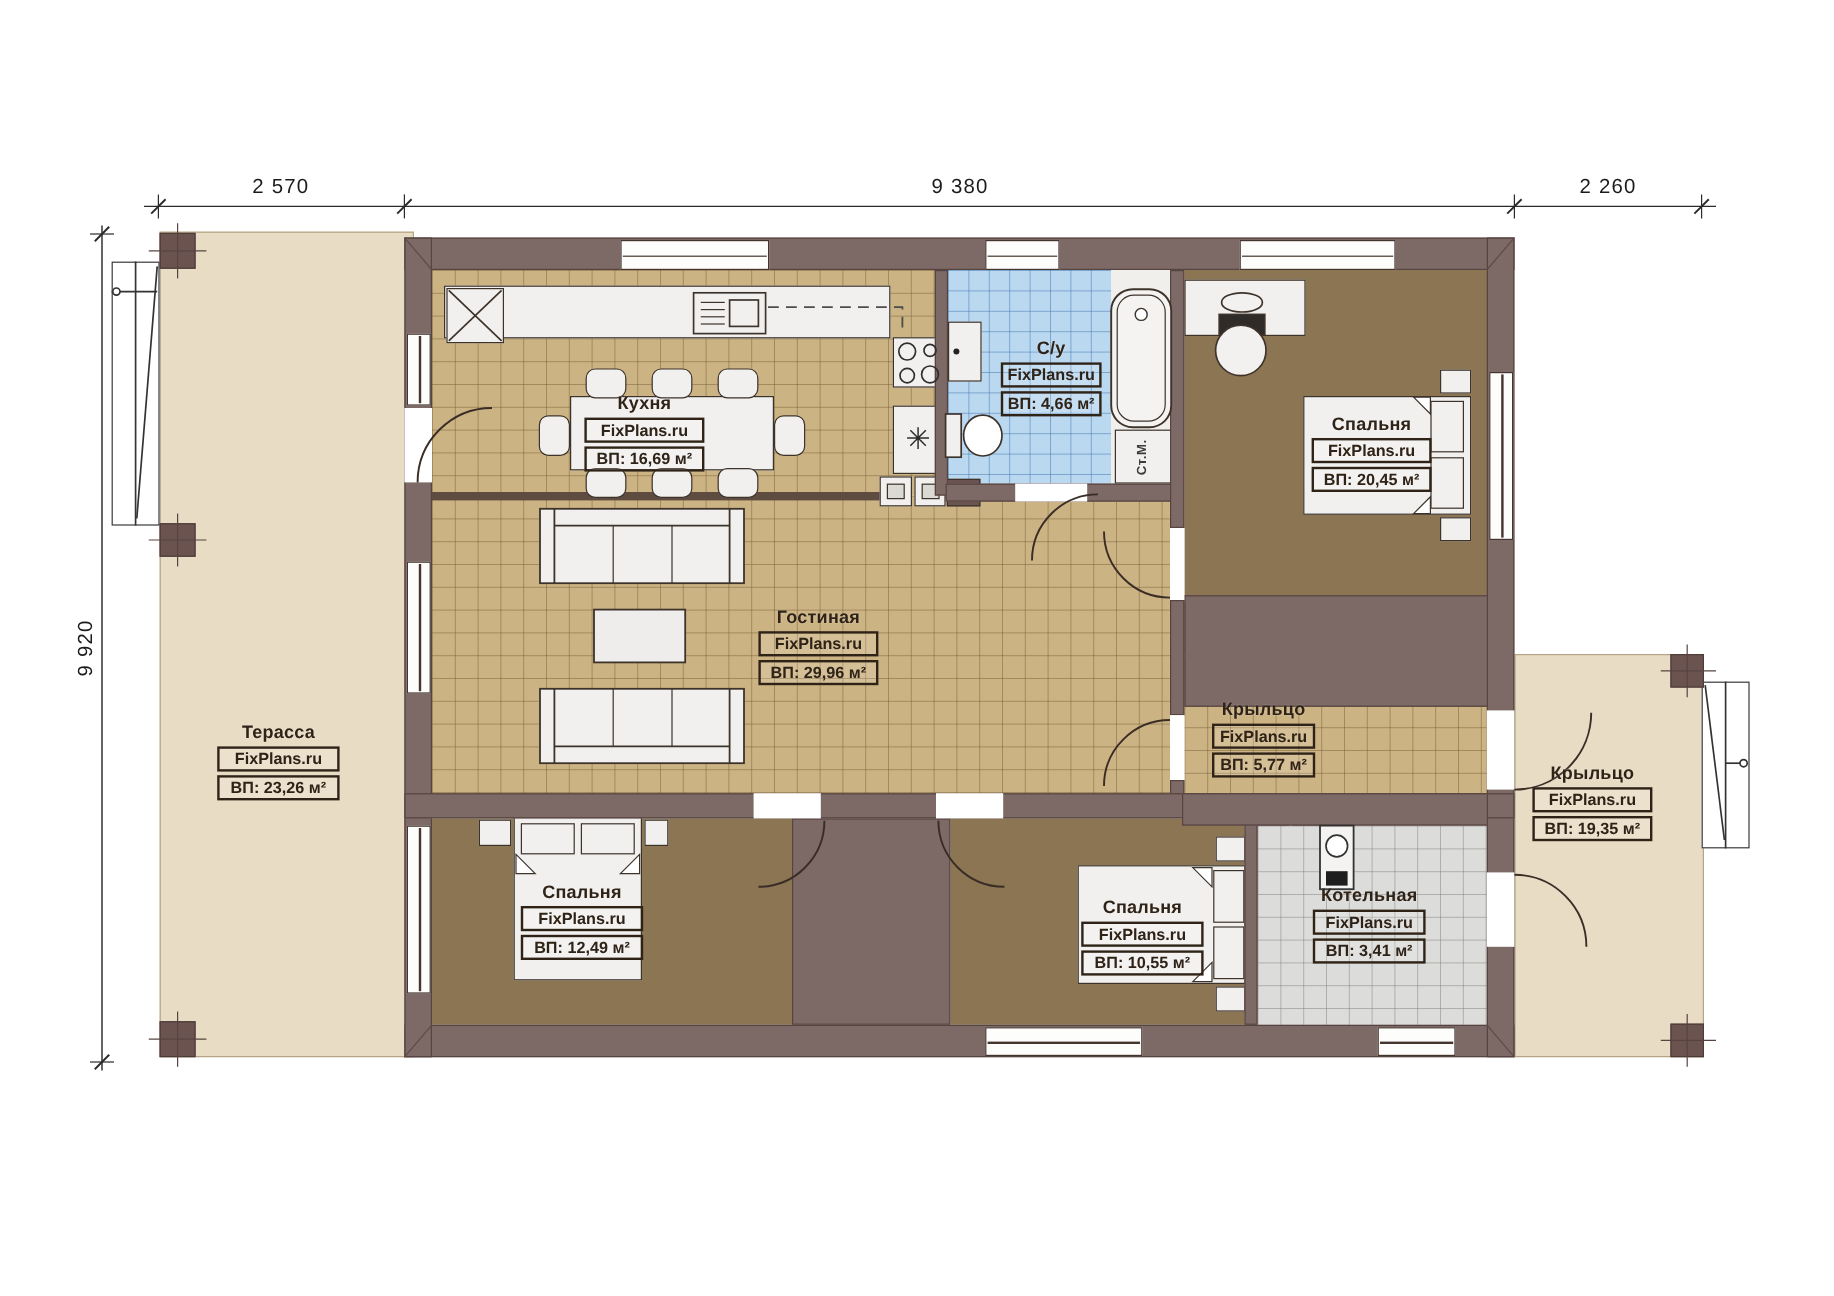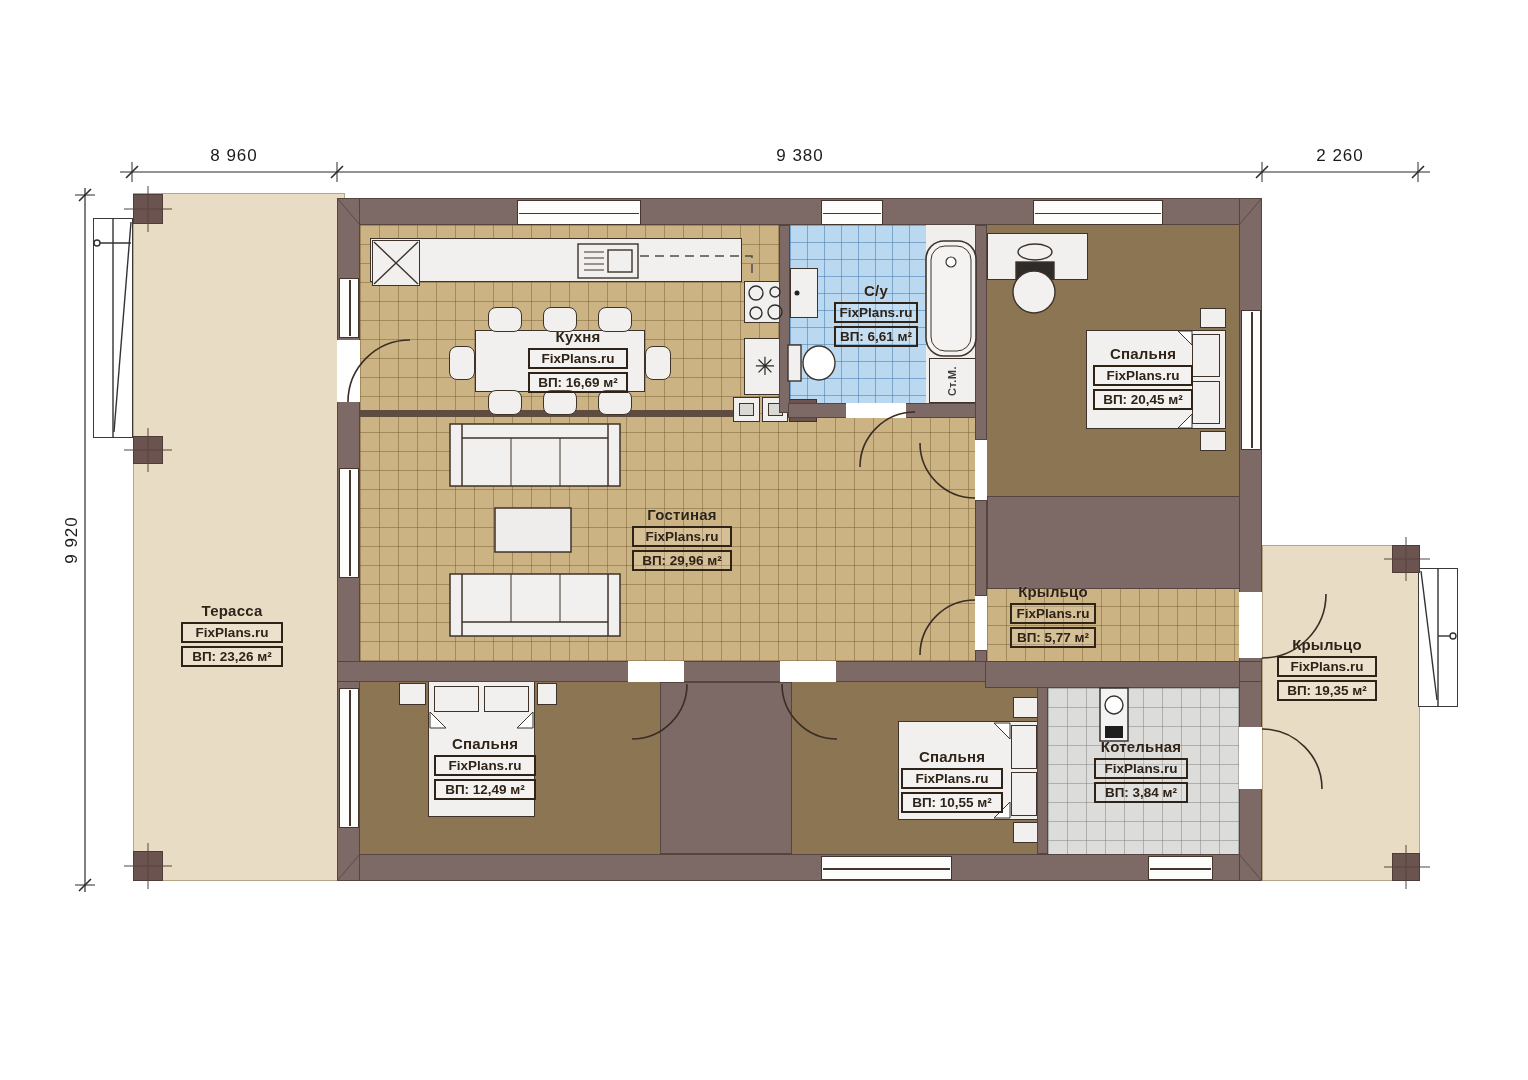--- a/index.html
+++ b/index.html
@@ -306,39 +306,39 @@
       <line x1="1256" y1="178" x2="1268" y2="166" stroke-width="1.6"></line>
       <line x1="1412" y1="178" x2="1424" y2="166" stroke-width="1.6"></line>
       <line x1="85" y1="188" x2="85" y2="892"></line>
       <line x1="75" y1="195" x2="95" y2="195" stroke-width="1"></line>
       <line x1="75" y1="885" x2="95" y2="885" stroke-width="1"></line>
       <line x1="79" y1="201" x2="91" y2="189" stroke-width="1.6"></line>
       <line x1="79" y1="891" x2="91" y2="879" stroke-width="1.6"></line>
     </g>
   </svg>
 
-  <div class="dim" style="left:174px;top:146px;width:120px">8 960</div>
+  <div class="dim" style="left:174px;top:146px;width:120px">2 570</div>
   <div class="dim" style="left:740px;top:146px;width:120px">9 380</div>
   <div class="dim" style="left:1280px;top:146px;width:120px">2 260</div>
   <div class="dim" style="left:12px;top:530px;width:120px;transform:rotate(-90deg)">9 920</div>
 
   <div class="room-label" style="left:181px;top:602px;width:102px">
     <div class="room-name">Терасса</div>
     <div class="lbox">FixPlans.ru</div>
     <div class="lbox">ВП: 23,26 м²</div>
   </div>
-  <div class="room-label" style="left:528px;top:328px;width:100px">
+  <div class="room-label" style="left:487px;top:328px;width:100px">
     <div class="room-name">Кухня</div>
     <div class="lbox">FixPlans.ru</div>
     <div class="lbox">ВП: 16,69 м²</div>
   </div>
   <div class="room-label" style="left:834px;top:282px;width:84px">
     <div class="room-name">С/у</div>
     <div class="lbox">FixPlans.ru</div>
-    <div class="lbox">ВП: 6,61 м²</div>
+    <div class="lbox">ВП: 4,66 м²</div>
   </div>
   <div class="room-label" style="left:1093px;top:345px;width:100px">
     <div class="room-name">Спальня</div>
     <div class="lbox">FixPlans.ru</div>
     <div class="lbox">ВП: 20,45 м²</div>
   </div>
   <div class="room-label" style="left:632px;top:506px;width:100px">
     <div class="room-name">Гостиная</div>
     <div class="lbox">FixPlans.ru</div>
     <div class="lbox">ВП: 29,96 м²</div>
@@ -354,21 +354,21 @@
     <div class="lbox">ВП: 12,49 м²</div>
   </div>
   <div class="room-label" style="left:901px;top:748px;width:102px">
     <div class="room-name">Спальня</div>
     <div class="lbox">FixPlans.ru</div>
     <div class="lbox">ВП: 10,55 м²</div>
   </div>
   <div class="room-label" style="left:1094px;top:738px;width:94px">
     <div class="room-name">Котельная</div>
     <div class="lbox">FixPlans.ru</div>
-    <div class="lbox">ВП: 3,84 м²</div>
+    <div class="lbox">ВП: 3,41 м²</div>
   </div>
   <div class="room-label" style="left:1277px;top:636px;width:100px">
     <div class="room-name">Крыльцо</div>
     <div class="lbox">FixPlans.ru</div>
     <div class="lbox">ВП: 19,35 м²</div>
   </div>
 
 </div>
 
 </body></html>

